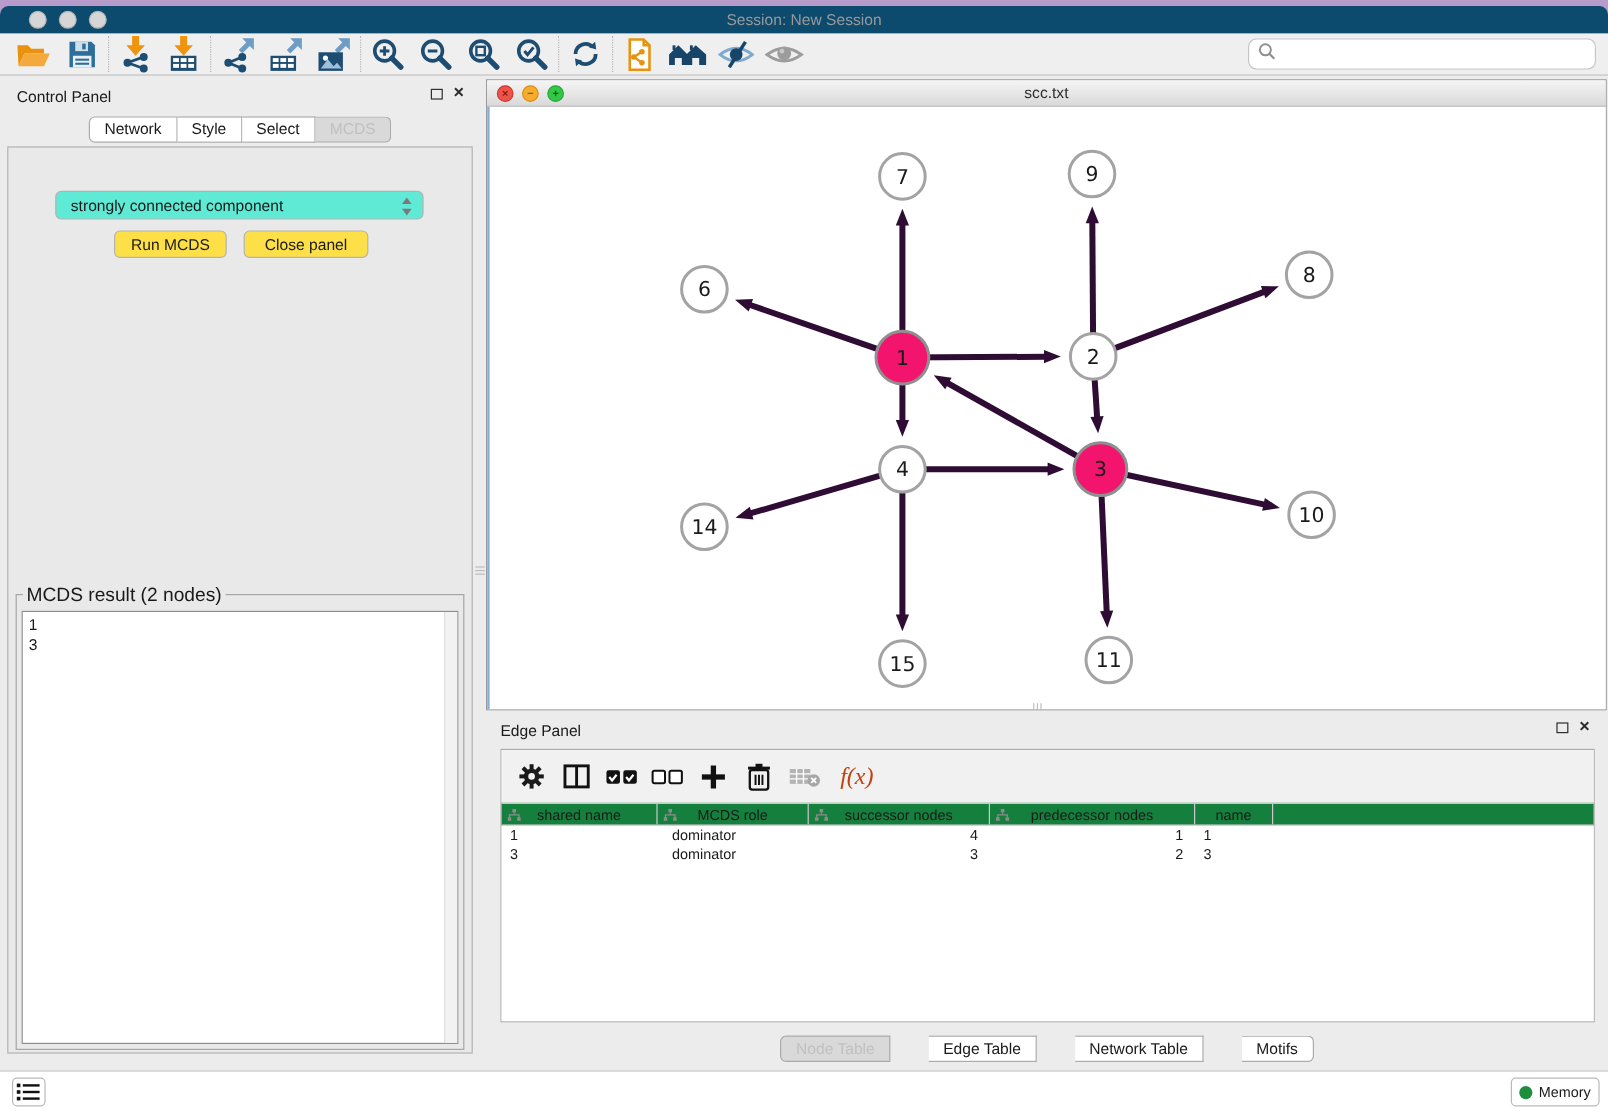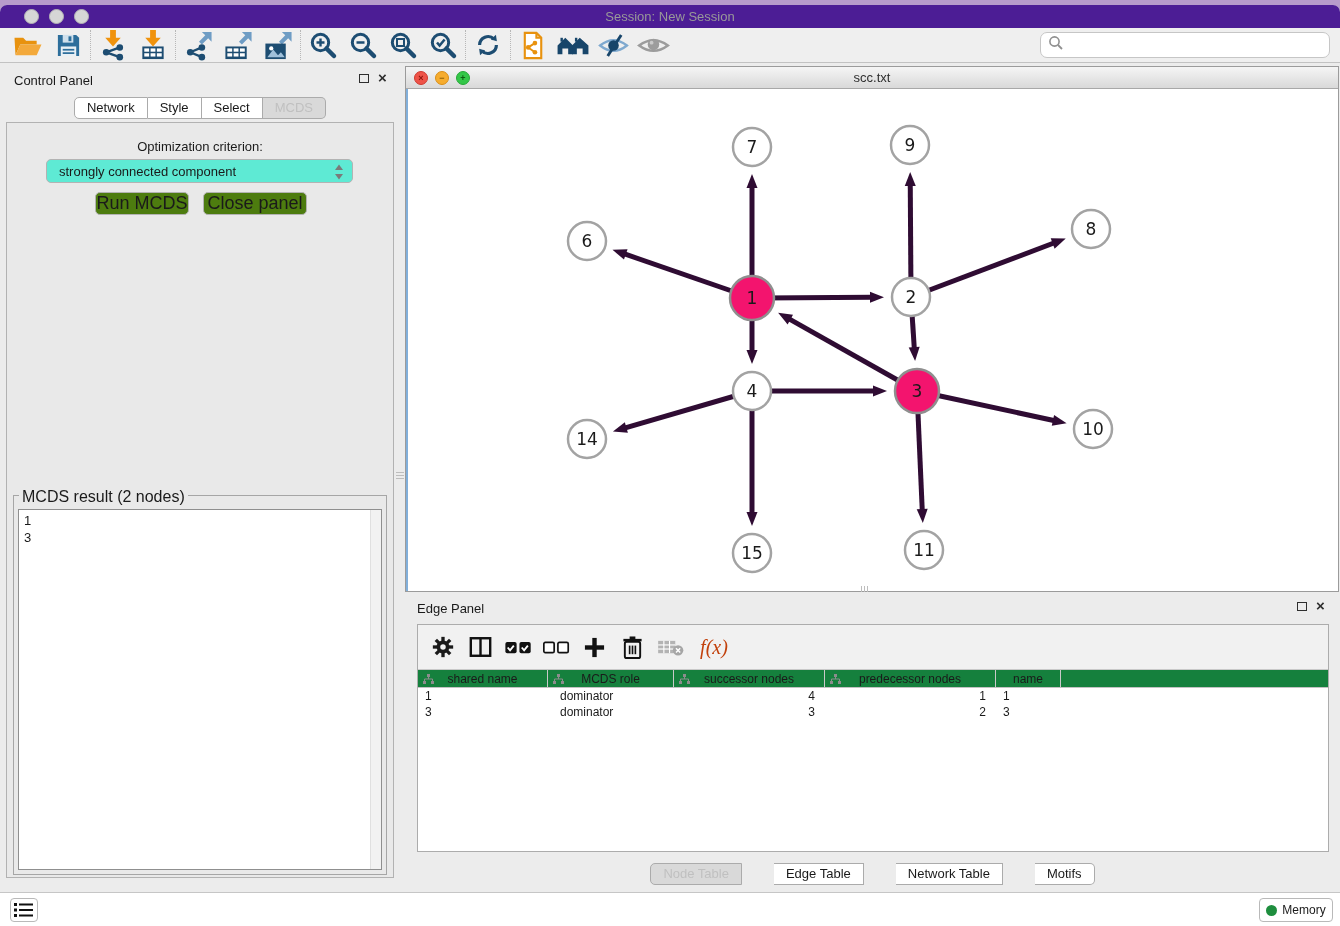--- a/index.html
+++ b/index.html
@@ -1,21 +1,21 @@
 <!DOCTYPE html>
 <html><head>
 <meta charset="utf-8">
 <style>
   * { margin:0; padding:0; box-sizing:border-box; }
   html,body { width:1340px; height:926px; }
   body { background:#B79BCB; font-family:"Liberation Sans", sans-serif; color:#1a1a1a; position:relative; overflow:hidden; }
   #window { position:absolute; top:5px; left:0; width:1340px; height:921px; background:#ECECEC; border-radius:7px 7px 0 0; overflow:hidden; }
 
   
-  #titlebar { position:absolute; top:0; left:0; right:0; height:23px; background:#4c1d95; }
+  #titlebar { position:absolute; top:0; left:0; right:0; height:23px; background:#0c4a6e; }
   .traffic-group { position:absolute; left:24px; top:4px; display:flex; gap:10px; }
   .tl { width:15px; height:15px; border-radius:50%; display:flex; align-items:center; justify-content:center; font-size:10px; font-weight:bold; line-height:1; }
   .tl-gray { background:#D6D6D6; border:1px solid #B5B5B5; }
   #app-title { position:absolute; left:0; right:0; top:4px; text-align:center; font-size:13px; color:#999; }
 
   
   #toolbar { position:absolute; top:23px; left:0; right:0; height:35px; background:#EFEFEF; border-bottom:1px solid #C2C2C2; display:flex; align-items:center; padding-left:8px; }
   .tb-icon { display:flex; align-items:center; justify-content:center; width:40px; height:32px; cursor:pointer; }
   .tb-sep { width:1px; height:30px; border-left:1px dotted #B7B7B7; margin:0 2px; }
   #search-box { position:absolute; right:10px; top:4px; width:290px; height:26px; background:#fff; border:1px solid #C6C6C6; border-radius:7px; display:flex; align-items:center; padding-left:7px; }
@@ -29,21 +29,21 @@
   .close-ico { font-size:15px; font-weight:bold; color:#2E2E2E; line-height:10px; }
   #cp-tabs { position:absolute; top:92px; left:0; width:400px; display:flex; justify-content:center; }
   .seg-tab { background:#fff; border:1px solid #ABABAB; border-left:none; padding:0 12px; font-size:13px; height:22px; line-height:20px; cursor:pointer; white-space:nowrap; }
   .seg-tab.first { border-left:1px solid #ABABAB; border-radius:5px 0 0 5px; }
   .seg-tab.last { border-radius:0 5px 5px 0; }
   .seg-tab.selected { background:#D9D9D9; color:#C0C0C0; }
   #cp-box { position:absolute; left:6px; top:117px; width:388px; height:756px; background:#E9E9E9; border:1px solid #B2B2B2; }
   #opt-label { position:absolute; left:0; width:100%; top:16px; text-align:center; font-size:13px; }
   #mcds-select { position:absolute; left:39px; top:36px; width:307px; height:24px; background:#5eead4; border:1px solid #B3B3B3; border-radius:5px; display:flex; align-items:center; font-size:13px; padding-left:12px; cursor:pointer; }
   #mcds-select .chev { position:absolute; right:8px; top:4px; }
-  .mac-btn { position:absolute; height:23px; background:#4d7c0f; border:1px solid #B3B3B3; border-radius:5px; font-size:18px; text-align:center; line-height:21px; cursor:pointer; }
+  .mac-btn { position:absolute; height:23px; background:#fde047; border:1px solid #B3B3B3; border-radius:5px; font-size:13px; text-align:center; line-height:21px; cursor:pointer; }
   #run-btn { left:88px; top:69px; width:94px; }
   #close-btn { left:196px; top:69px; width:104px; }
   #mcds-fieldset { position:absolute; left:6px; top:372px; width:374px; height:380px; border:1px solid #A6A6A6; }
   #mcds-legend { position:absolute; top:-8px; left:5px; background:#E9E9E9; padding:0 3px; font-size:16px; }
   #mcds-white { position:absolute; left:4px; right:4px; top:13px; bottom:4px; background:#fff; border:1px solid #8F8F8F; }
   #mcds-lines { padding:2px 5px; font-size:13px; line-height:17px; }
   #mcds-scroll { position:absolute; right:0; top:0; bottom:0; width:11px; background:#F2F2F2; border-left:1px solid #E0E0E0; }
 
   
   #nw-window { position:absolute; left:405px; top:61px; width:934px; height:526px; border:1px solid #9B9B9B; background:#fff; }
@@ -274,21 +274,20 @@
     <span class="float-ico"></span>
     <span class="close-ico">×</span>
   </div>
   <div id="cp-tabs">
       <div class="seg-tab first">Network</div>
       <div class="seg-tab">Style</div>
       <div class="seg-tab">Select</div>
       <div class="seg-tab selected last">MCDS</div>
     </div>
   <div id="cp-box">
-    <div id="opt-label">Optimization criterion:</div>
     <div id="mcds-select">
       <span>strongly connected component</span>
       <span class="chev">
         <svg width="10" height="16" viewBox="0 0 10 16" fill="#7A7A7A">
             <polygon points="5,0.5 9,6 1,6"></polygon>
             <polygon points="1,10 9,10 5,15.5"></polygon>
           </svg>
       </span>
     </div>
     <div class="mac-btn" id="run-btn">Run MCDS</div>

